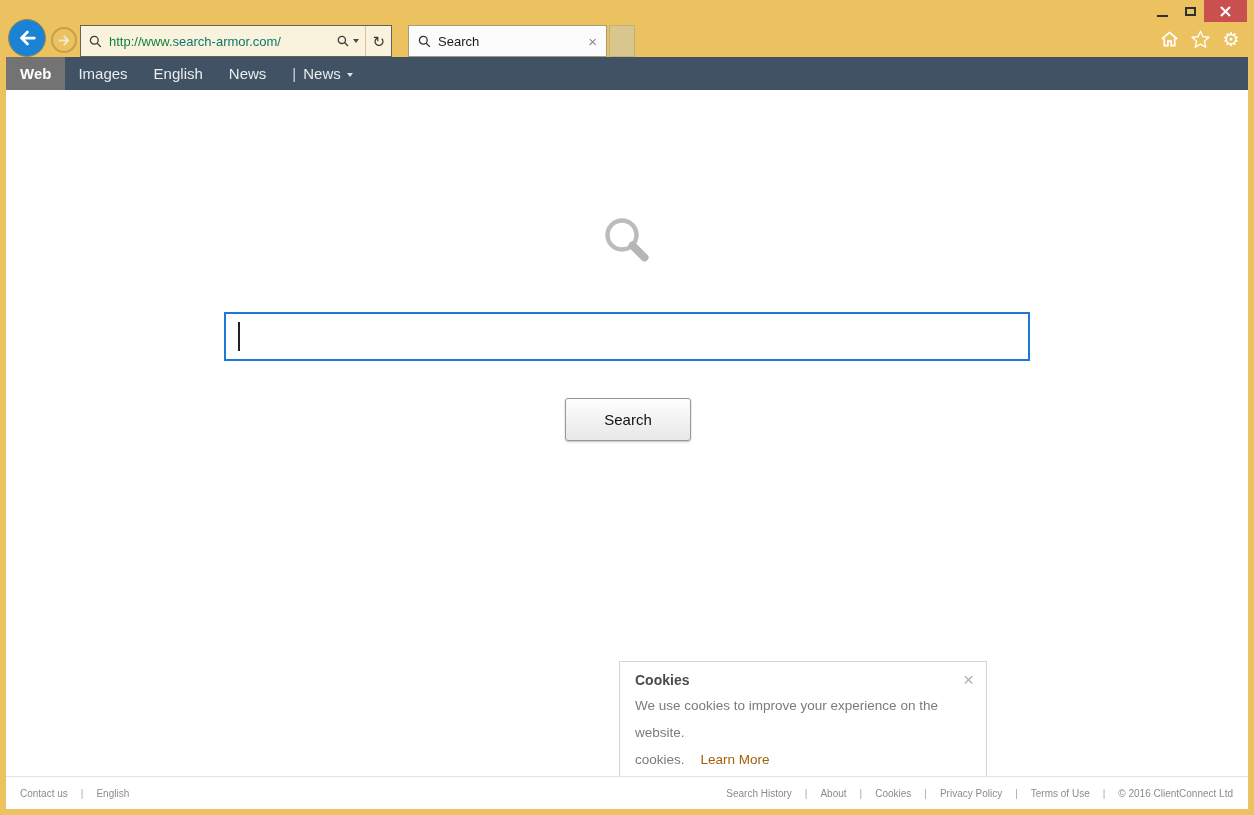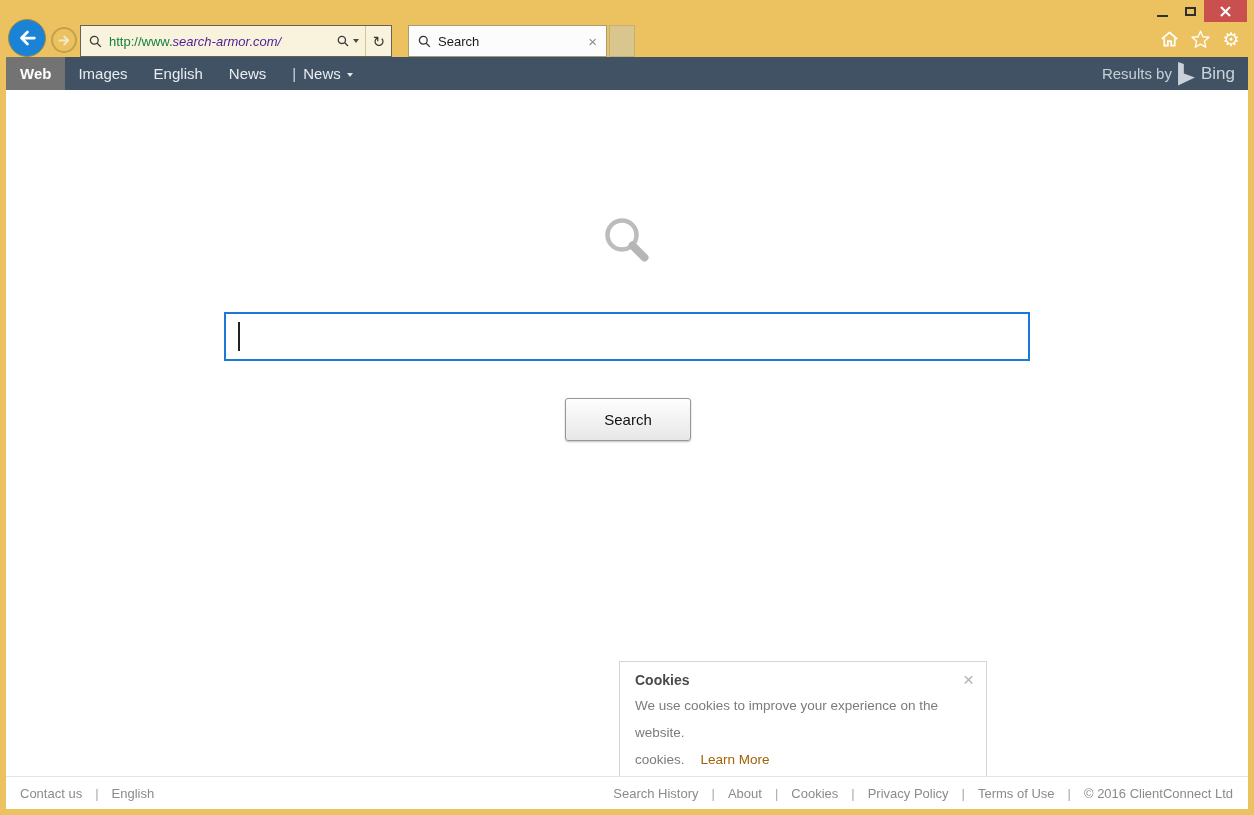--- a/index.html
+++ b/index.html
@@ -20,21 +20,21 @@
   .btn-back { position:absolute; left:8px; top:19px; width:38px; height:38px; border-radius:50%;
               background:#1b83d6; border:1px solid #a5873b; display:flex; align-items:center; justify-content:center; cursor:pointer; }
   .btn-fwd  { position:absolute; left:51px; top:27px; width:26px; height:26px; border-radius:50%;
               border:2px solid #c3a14c; display:flex; align-items:center; justify-content:center; cursor:pointer; }
 
   .address-bar { position:absolute; left:80px; top:25px; width:312px; height:32px; background:#f9f3dd;
                  border:1px solid #64635b; display:flex; align-items:center; font-size:13px; }
   .address-bar .mag { margin-left:8px; flex:none; display:flex; }
   .url-text { margin-left:7px; white-space:nowrap; overflow:hidden; flex:1; }
   .url-prefix { color:#15803d; }
-  .url-domain { color:#4c1d95;font-style:italic; }
+  .url-domain { color:#0f766e; }
   .addr-ctl { flex:none; display:flex; align-items:center; height:100%; padding:0 6px; cursor:pointer; }
   .caret-down { width:0; height:0; border-left:3.5px solid transparent; border-right:3.5px solid transparent;
                 border-top:4.5px solid #4a4a44; margin-left:4px; }
   .addr-sep { width:1px; height:100%; background:#d7c693; }
   .refresh-glyph { font-size:15px; color:#3a3a34; line-height:1; }
 
   .tab { position:absolute; left:408px; top:25px; width:199px; height:32px; background:#fcfcfc;
          border:1px solid #a89d70; display:flex; align-items:center; padding:0 9px; font-size:13px; cursor:pointer; }
   .tab-label { margin-left:7px; flex:1; color:#1a1a1a; }
   .tab-close { color:#8a8a8a; font-size:15px; line-height:1; cursor:pointer; }
@@ -75,21 +75,21 @@
   .cookies-title { font-size:14px; font-weight:bold; color:#4a4a4a; margin-bottom:4px; }
   .cookies-close { position:absolute; right:12px; top:8px; color:#b3b3b3; font-size:19px; line-height:1; cursor:pointer; }
   .cookies-body { font-size:13.5px; color:#7b7b7b; line-height:27px; }
   .learn-more { color:#a16207; text-decoration:none; margin-left:16px; cursor:pointer; }
   .cookies-pointer { position:absolute; left:50%; bottom:-8.5px; width:15px; height:15px; margin-left:-8px;
                      background:#fff; transform:rotate(45deg);
                      border-right:1px solid #d5d5d5; border-bottom:1px solid #d5d5d5; }
 
   
   .footer { position:absolute; left:6px; top:776px; width:1242px; height:33px; background:#fff; border-top:1px solid #e4e4e4;
-            display:flex; align-items:center; padding:0 15px 0 14px; font-size:13px; color:#8b8b8b; }
+            display:flex; align-items:center; padding:0 15px 0 14px; font-size:10px; color:#8b8b8b; }
   .f-group { display:flex; align-items:center; gap:13px; white-space:nowrap; }
   .f-right { margin-left:auto; }
   .f-link { cursor:pointer; }
   .f-sep { color:#a8a8a8; }
 </style>
 </head>
 <body>
 
 <div class="window">
 
@@ -167,27 +167,20 @@
   <div class="navbar">
     <div class="nav-item active">Web</div>
     <div class="nav-item">Images</div>
     <div class="nav-item">English</div>
     <div class="nav-item">News</div>
     <div class="nav-item nav-more">
       <span class="pipe">|</span>
       <span>News</span>
       <span class="nav-caret"></span>
     </div>
-    <div class="nav-right">
-      <span>Results by</span>
-      <svg width="17" height="24" viewBox="0 0 19 27">
-        <path d="M0 0 L6.5 2.3 L6.5 12.8 L19 17.3 L0 26.5 Z" fill="#c9d2d8"></path>
-      </svg>
-      <span class="bing-word">Bing</span>
-    </div>
   </div>
 
   <div class="content">
     <div class="big-mag">
       <svg width="60" height="60" viewBox="0 0 60 60">
         <circle cx="24" cy="23" r="14.5" stroke="#bcbcbc" stroke-width="4.5" fill="none"></circle>
         <line x1="34.5" y1="33.5" x2="46.5" y2="45.5" stroke="#b6b6b6" stroke-width="8" stroke-linecap="round"></line>
       </svg>
     </div>
 

